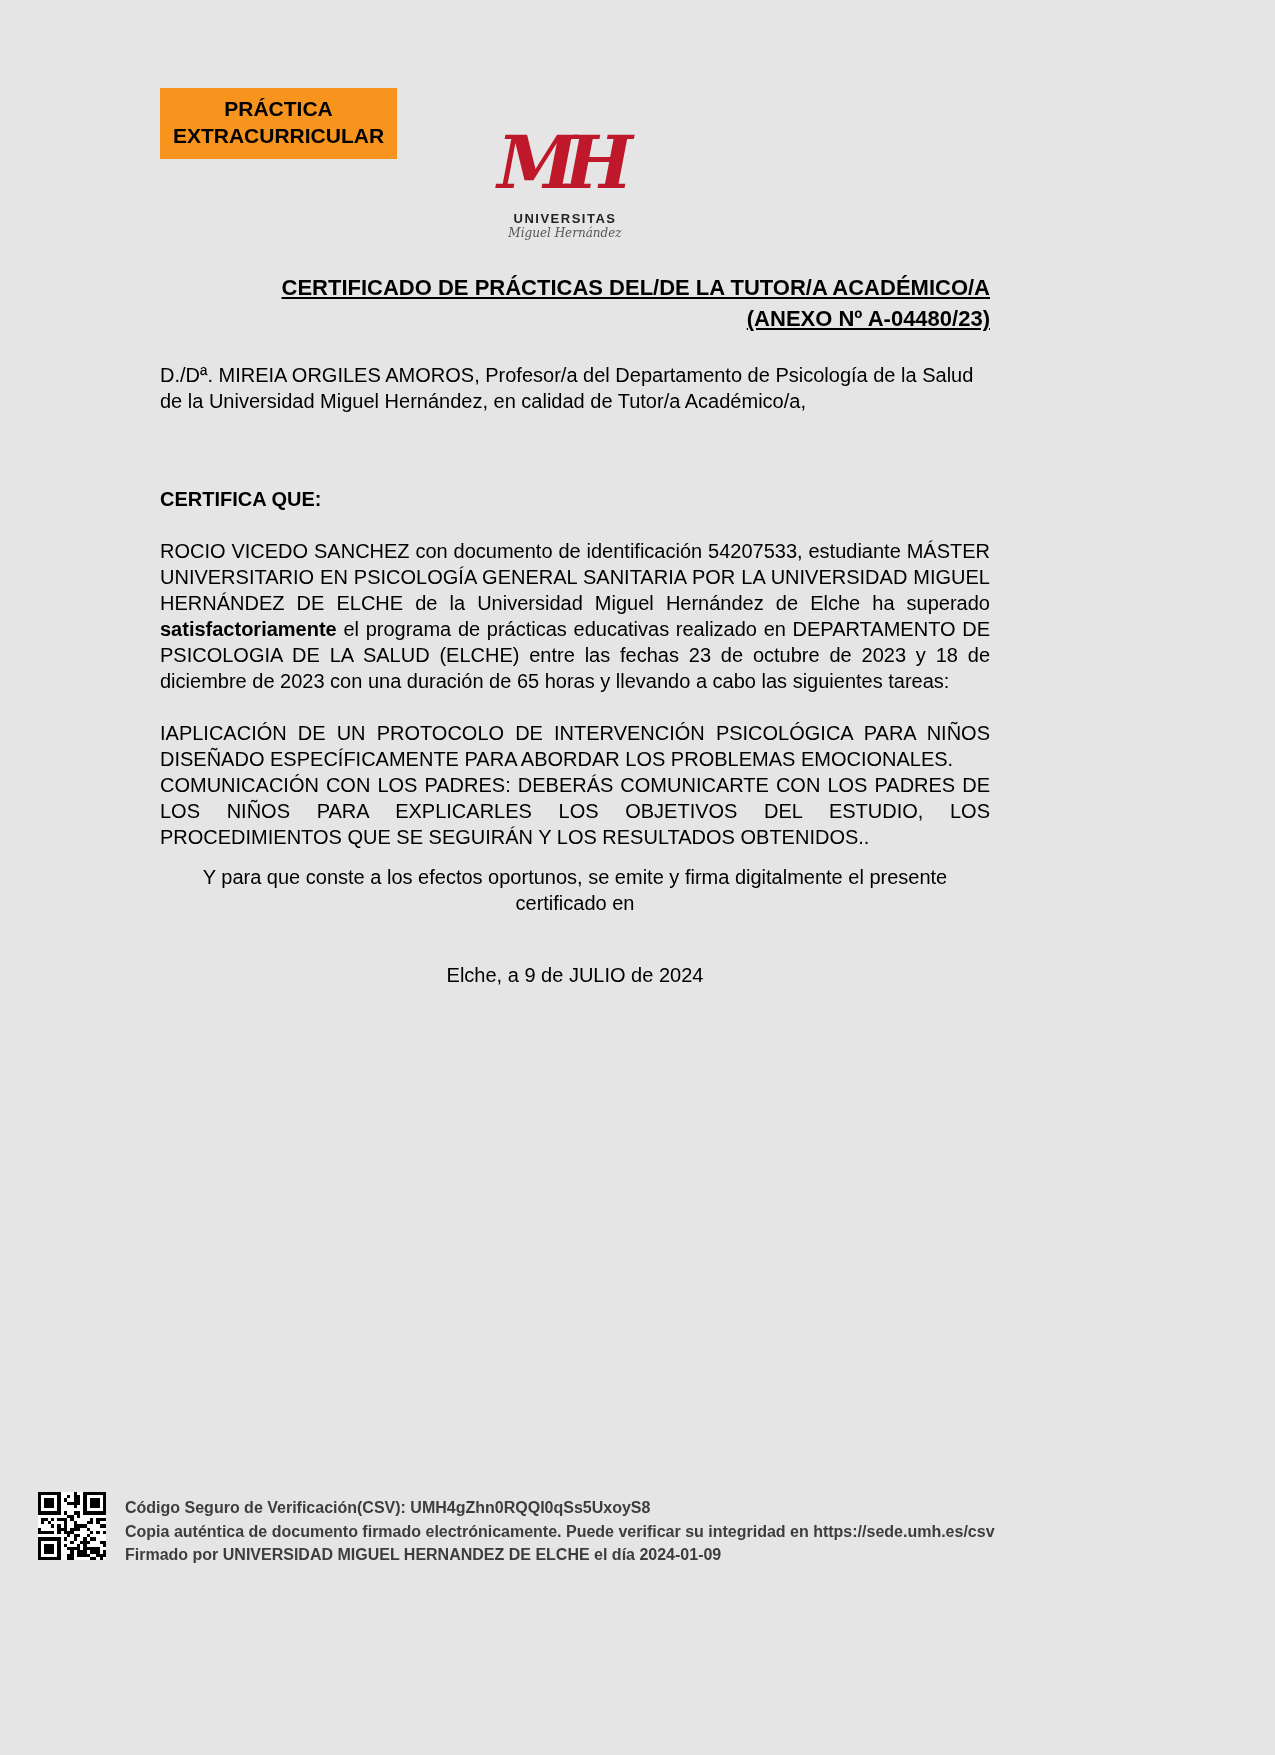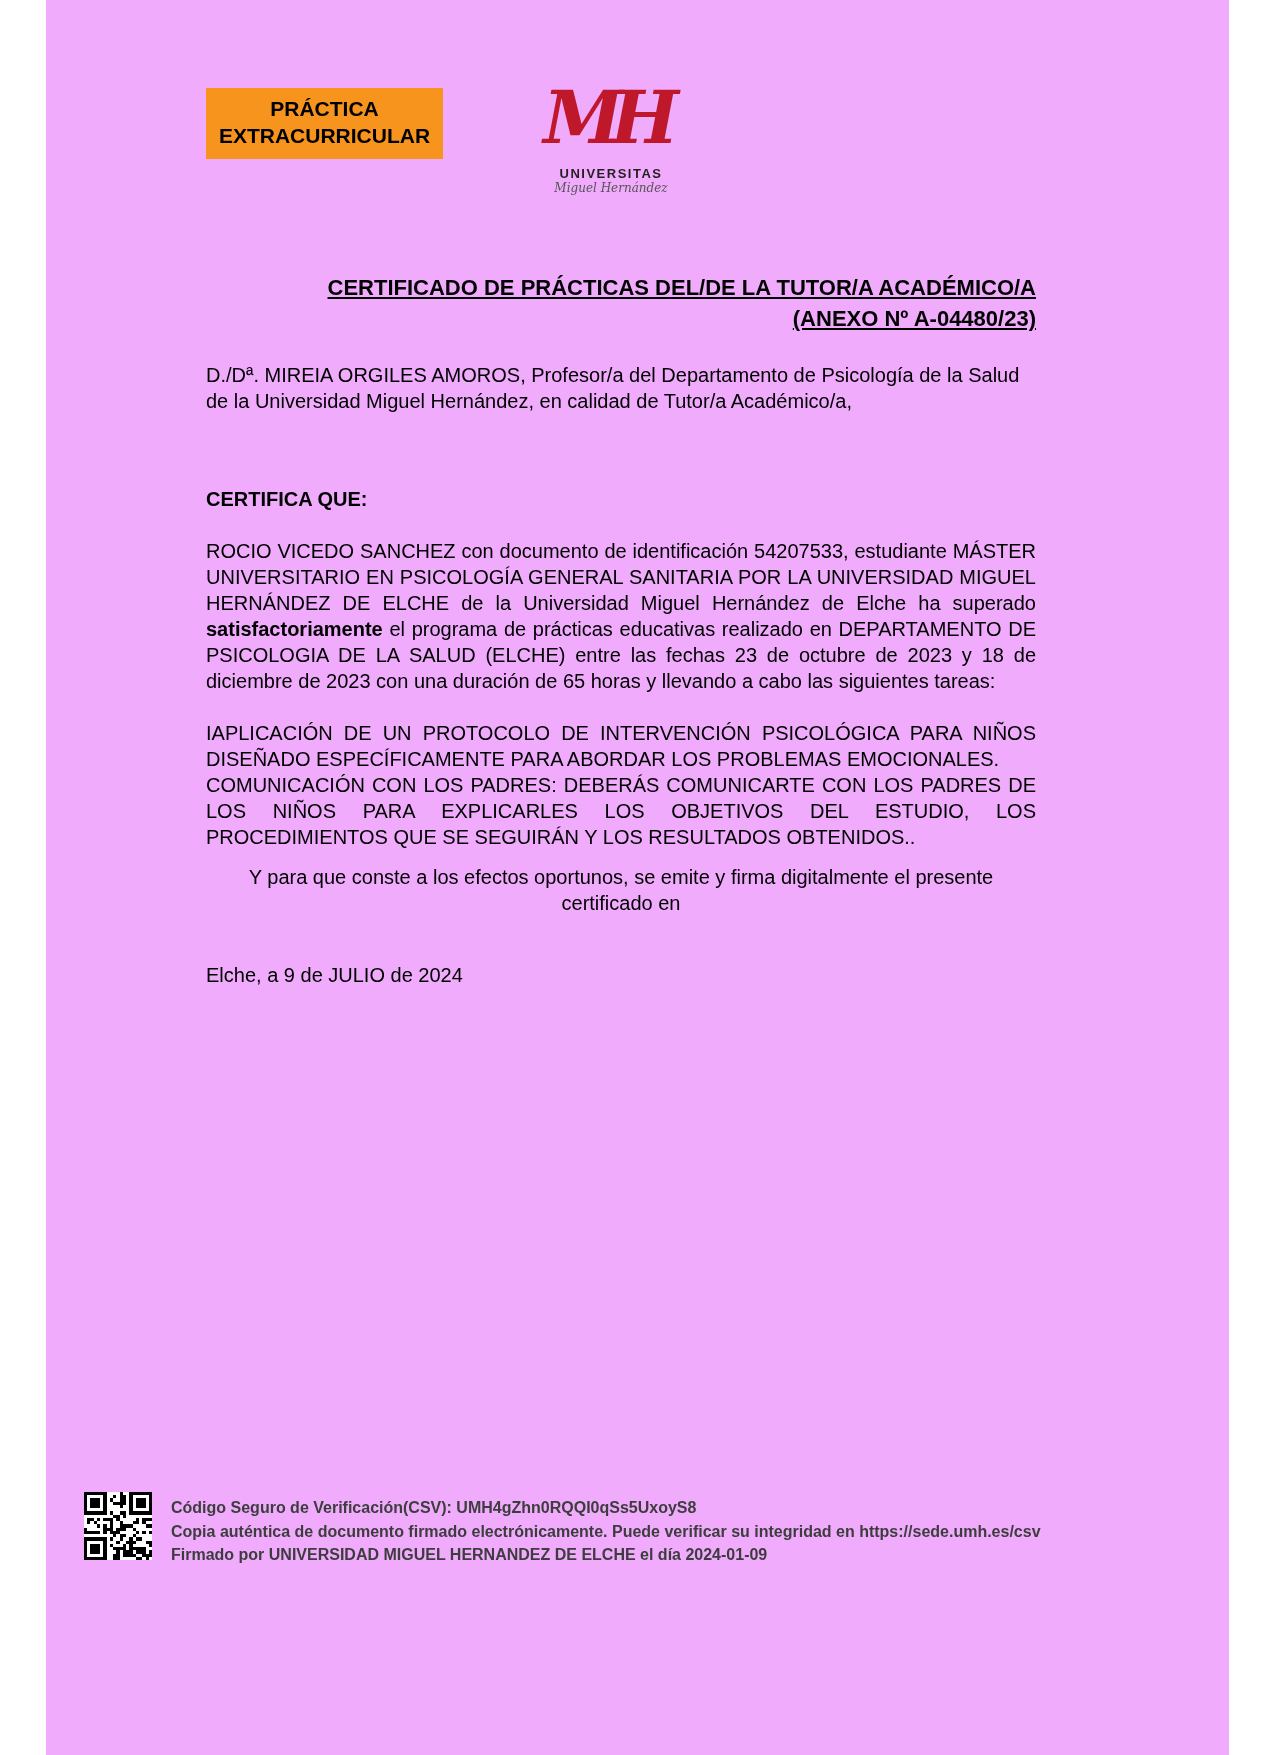--- a/index.html
+++ b/index.html
@@ -1,18 +1,18 @@
 <!DOCTYPE html>
 <html><head>
 <meta charset="utf-8">
 <style>
   * { margin:0; padding:0; box-sizing:border-box; }
   html, body { background:#ffffff; }
   body { font-family:"Liberation Sans", sans-serif; color:#000; }
-  .page { position:relative; width:1183px; height:1755px; background:#f0abfc; margin:0 auto; overflow:hidden; }
+  .page { position:relative; width:1275px; height:1755px; background:#e5e5e5; margin:0 auto; overflow:hidden; }
 
   
   .badge {
     position:absolute; left:160px; top:88px; width:237px;
     padding:7px 4px 9px; text-align:center;
     font-weight:bold; font-size:21px; line-height:1.3; color:#000;
   }
   .logo { position:absolute; left:480px; top:78px; width:170px; text-align:center; }
   .logo-mark {
     font-family:"DejaVu Serif", serif; font-style:italic; font-weight:bold;
@@ -22,40 +22,40 @@
   .logo-name { font-family:"DejaVu Serif", serif; font-style:italic; font-size:12px; color:#555; }
 
   
   .content { position:absolute; left:160px; top:272px; width:830px; font-size:20px; line-height:26px; }
   .title { text-align:right; font-size:22px; line-height:31px; font-weight:bold; text-decoration:underline; }
   .intro { margin-top:28px; }
   .certifica { margin-top:72px; font-weight:bold; }
   .para { margin-top:26px; text-align:justify; }
   .tasks { margin-top:26px; text-align:justify; }
   .closing { margin-top:14px; text-align:center; }
-  .place-date { margin-top:46px; text-align:left; }
+  .place-date { margin-top:46px; text-align:center; }
   .bold { font-weight:bold; }
 
   
   .qr { position:absolute; left:38px; top:1492px; width:68px; height:68px; }
   .qr svg { width:100%; height:100%; display:block; }
   .footer-text { position:absolute; left:125px; top:1496px; font-size:16px; line-height:23.5px; color:#3d3d3d;font-weight:bold; }
 </style>
 </head>
 <body>
 
 <div class="page">
 
   <div class="badge" style="background: rgb(247, 148, 29);">
     <div>PRÁCTICA</div>
     <div>EXTRACURRICULAR</div>
   </div>
 
   <div class="logo">
-    <div class="logo-mark" style="color: rgb(192, 24, 43);">MH</div>
+    <div class="logo-mark" style="color: rgb(192, 24, 43); margin-top: 45px;">MH</div>
     <div class="logo-universitas">UNIVERSITAS</div>
     <div class="logo-name">Miguel Hernández</div>
   </div>
 
   <div class="content">
     <h1 class="title">
       <span>CERTIFICADO DE PRÁCTICAS DEL/DE LA TUTOR/A ACADÉMICO/A</span><br>
       <span>(ANEXO Nº A-04480/23)</span>
     </h1>
 

